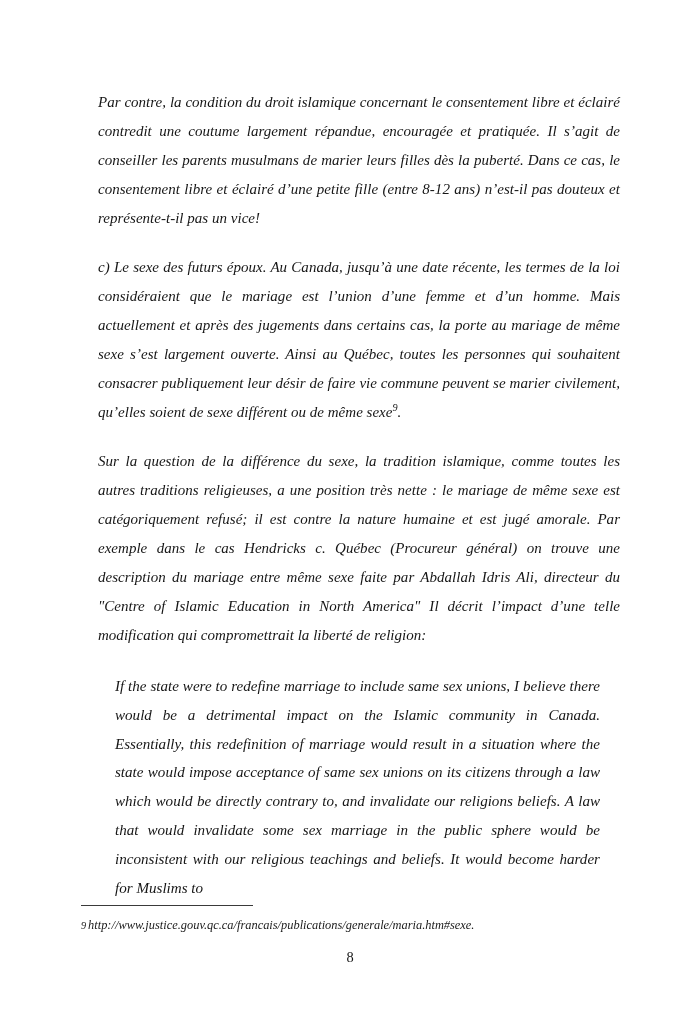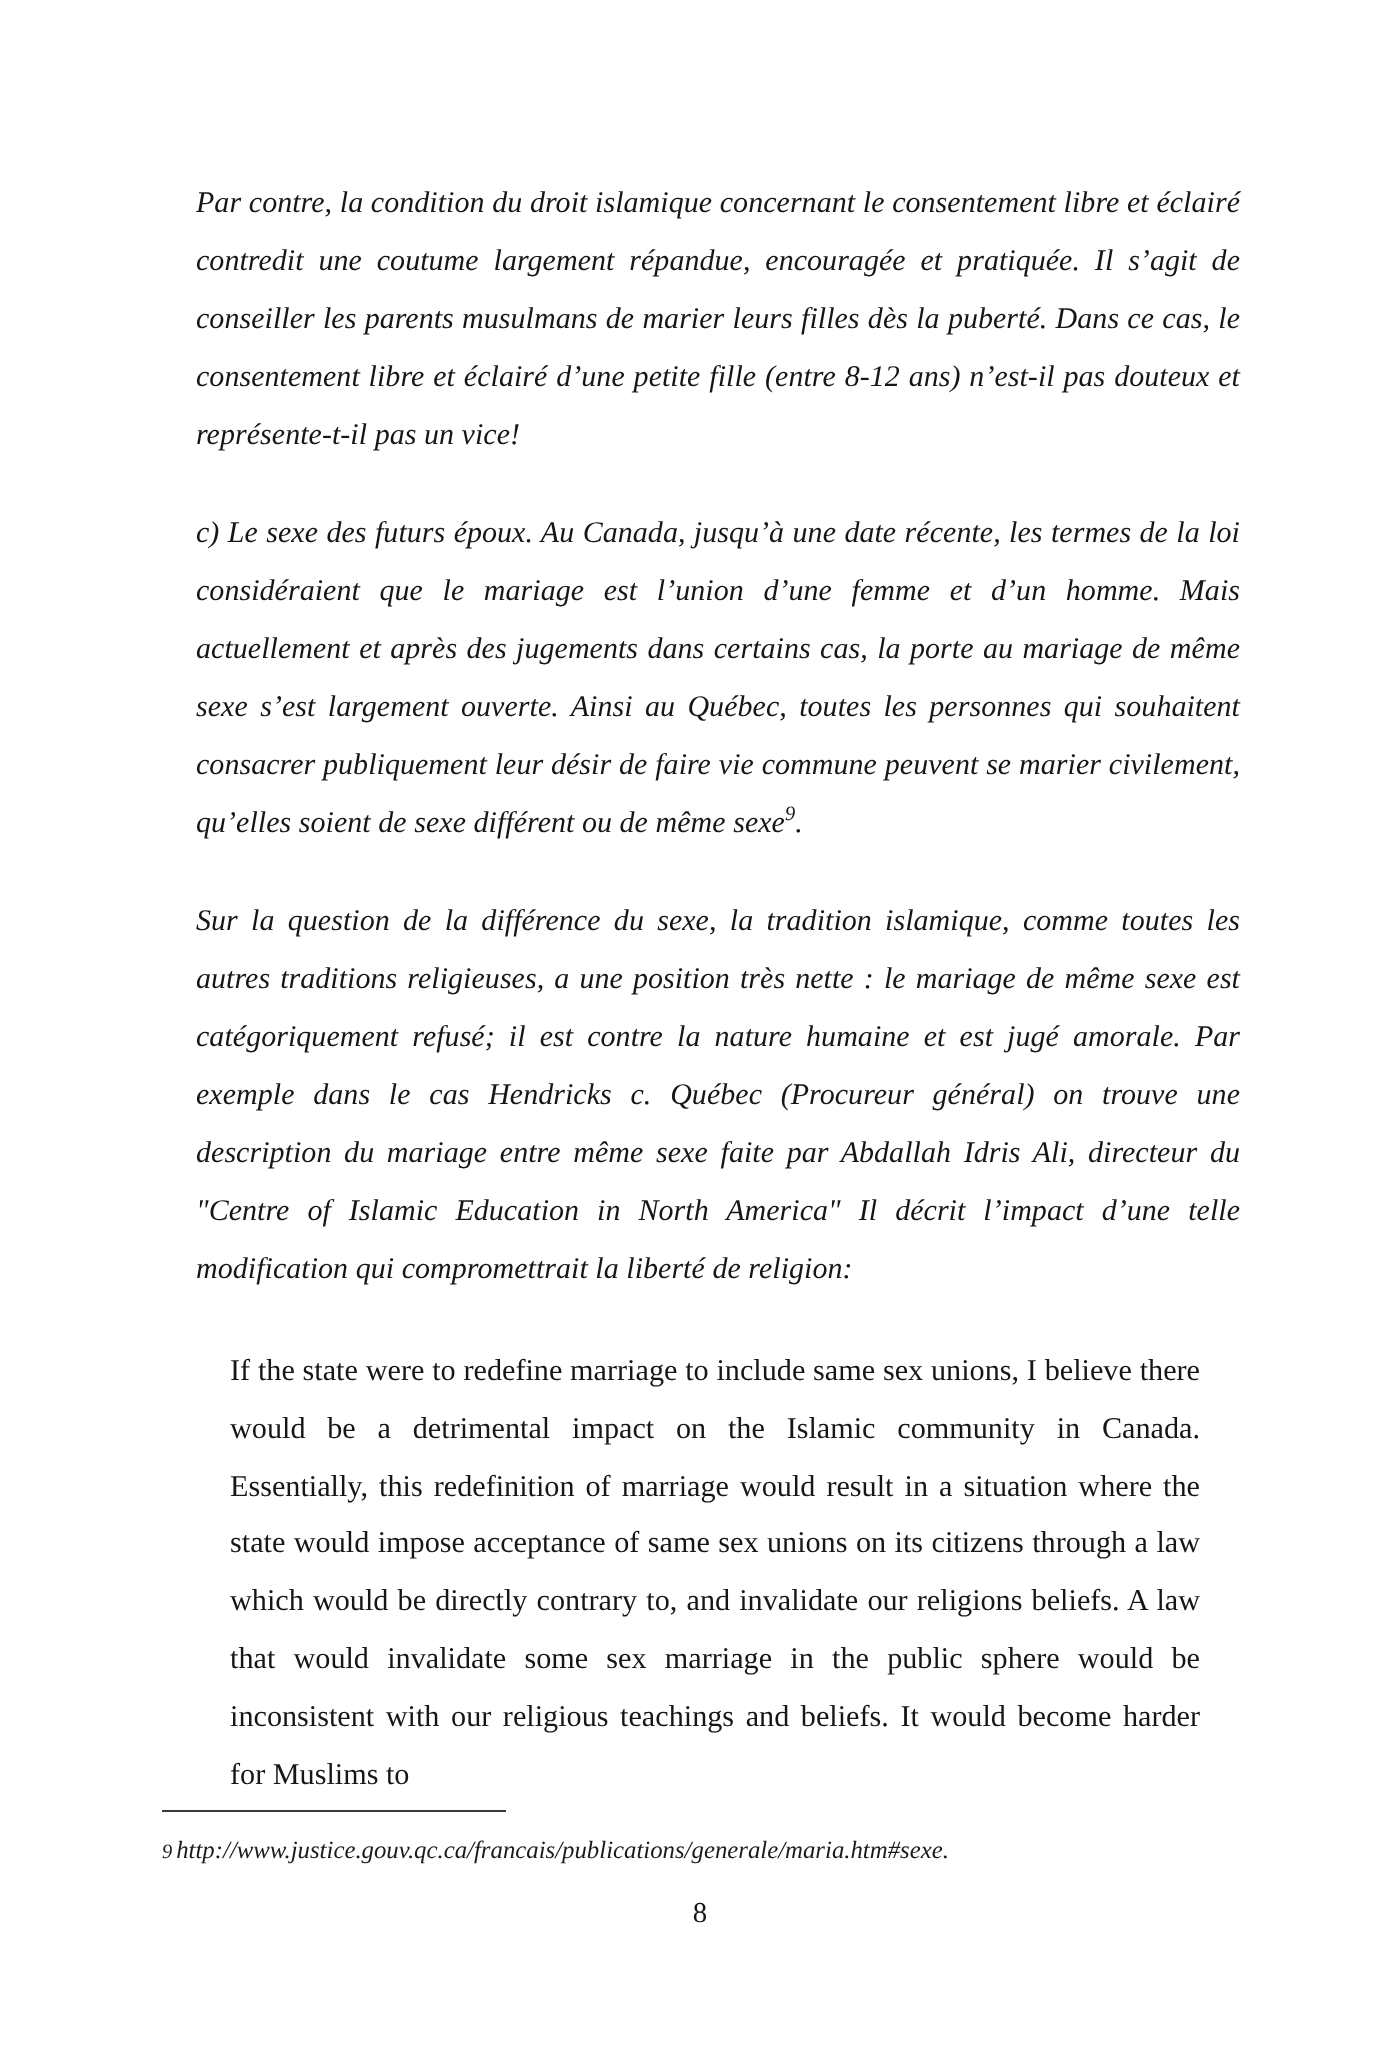--- a/index.html
+++ b/index.html
@@ -45,20 +45,21 @@
 
   p.body-par:last-of-type {
     margin-bottom: 0;
   }
 
   .quote-block {
     margin: 22px 0 0 0;
     padding: 0;
     width: 485px;
     margin-left: 34px;
+    font-style: italic;
   }
 
   p.quote-par {
     margin: 0;
     font-size: 15.1px;
     line-height: 28.8px;
     text-align: justify;
     text-justify: inter-word;
   }
 

